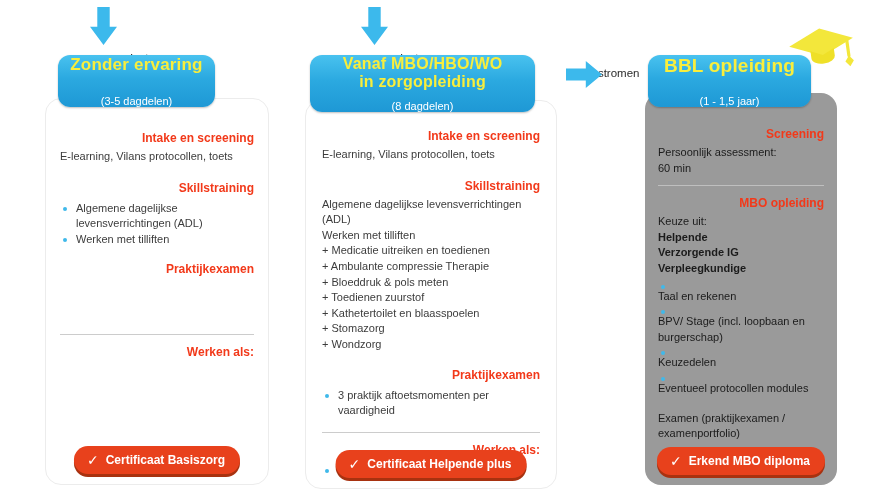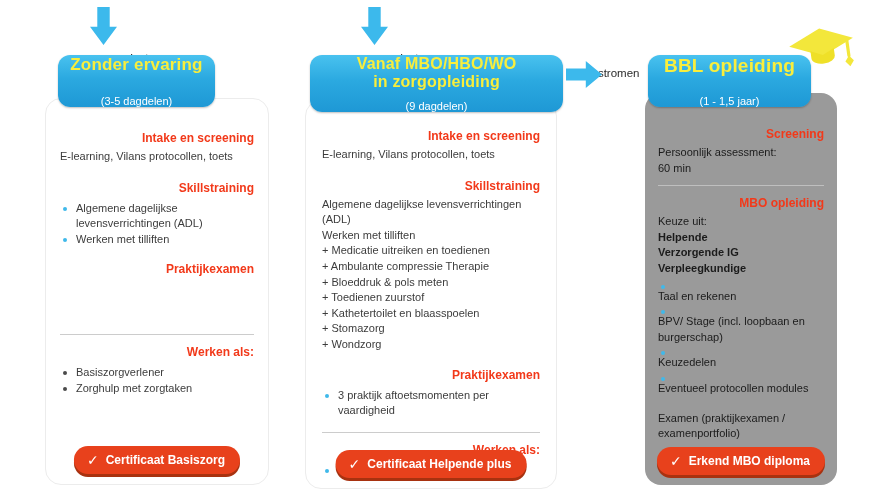--- a/index.html
+++ b/index.html
@@ -87,43 +87,33 @@
           <li>
             <span class="bullet blue"></span>
             <span>Werken met tilliften</span>
           </li>
         </ul>
         <div style="height: 15px; flex: 0 0 auto;"></div>
         <div class="sec-heading">Praktijkexamen</div>
         <div style="height: 45px; flex: 0 0 auto;"></div>
         <div class="sec-divider"></div>
         <div class="sec-heading">Werken als:</div>
-        <ul class="sec-list">
-          <li>
-            <span class="bullet dark"></span>
-            <span>Basiszorgverlener</span>
-          </li>
-          <li>
-            <span class="bullet dark"></span>
-            <span>Zorghulp met zorgtaken</span>
-          </li>
-        </ul>
       </div>
     <div class="cert-button">
       <span class="check">✓</span>
       <span>Certificaat Basiszorg</span>
     </div>
   </div>
 
-  <div class="header-box" style="left:310px;top:55px;width:253px;height:57px;">
+  <div class="header-box" style="left:310px;top:55px;width:225px;height:57px;">
     <div class="header-title" style="font-size:16px;">
       <div>Vanaf MBO/HBO/WO</div>
       <div>in zorgopleiding</div>
     </div>
-    <div class="header-sub">(9 dagdelen)</div>
+    <div class="header-sub">(8 dagdelen)</div>
   </div>
   <div class="card" style="left:305px;top:100px;width:250px;height:387px;">
     <div class="card-body" style="padding:28px 16px 48px 16px;">
         <div class="sec-heading">Intake en screening</div>
         <div class="sec-text">E-learning, Vilans protocollen, toets</div>
         <div style="height: 16px; flex: 0 0 auto;"></div>
         <div class="sec-heading">Skillstraining</div>
         <div class="">
           <div class="sec-text">Algemene dagelijkse levensverrichtingen (ADL)</div>
           <div class="sec-text">Werken met tilliften</div>

